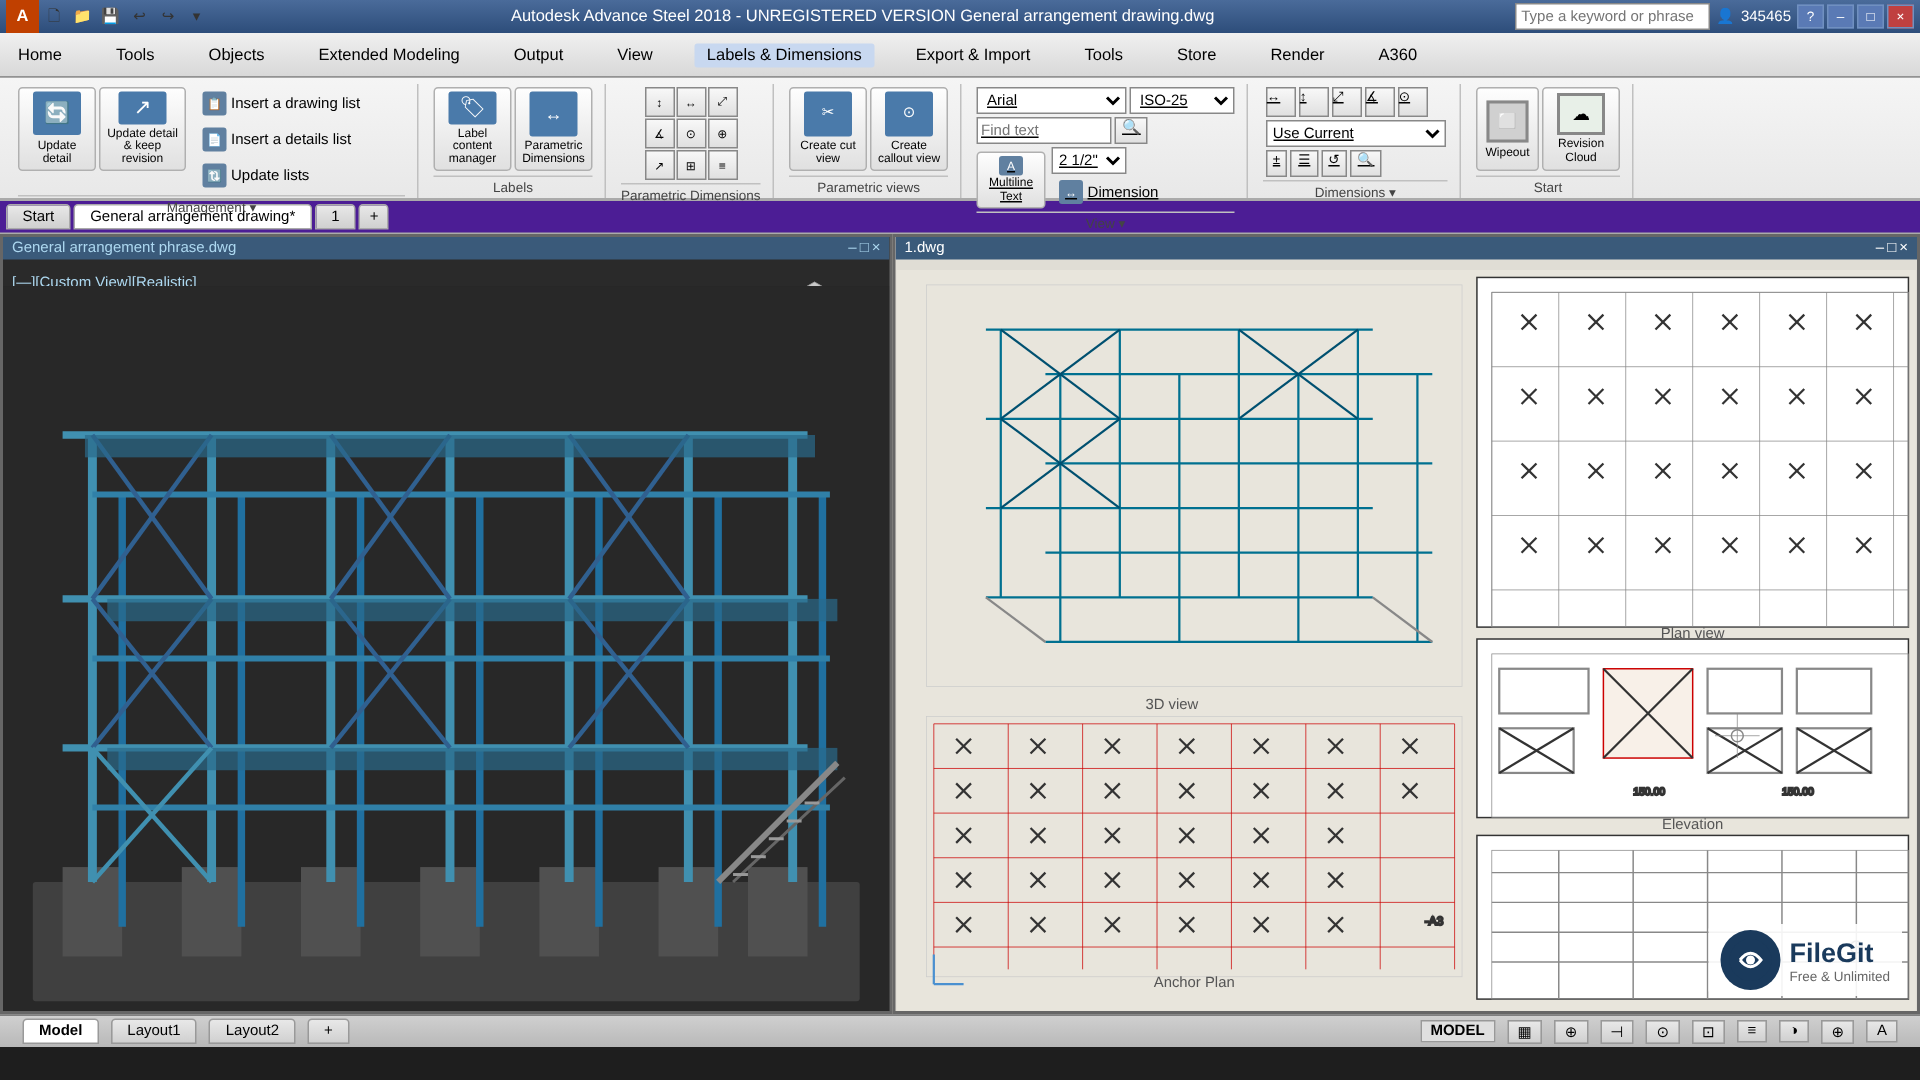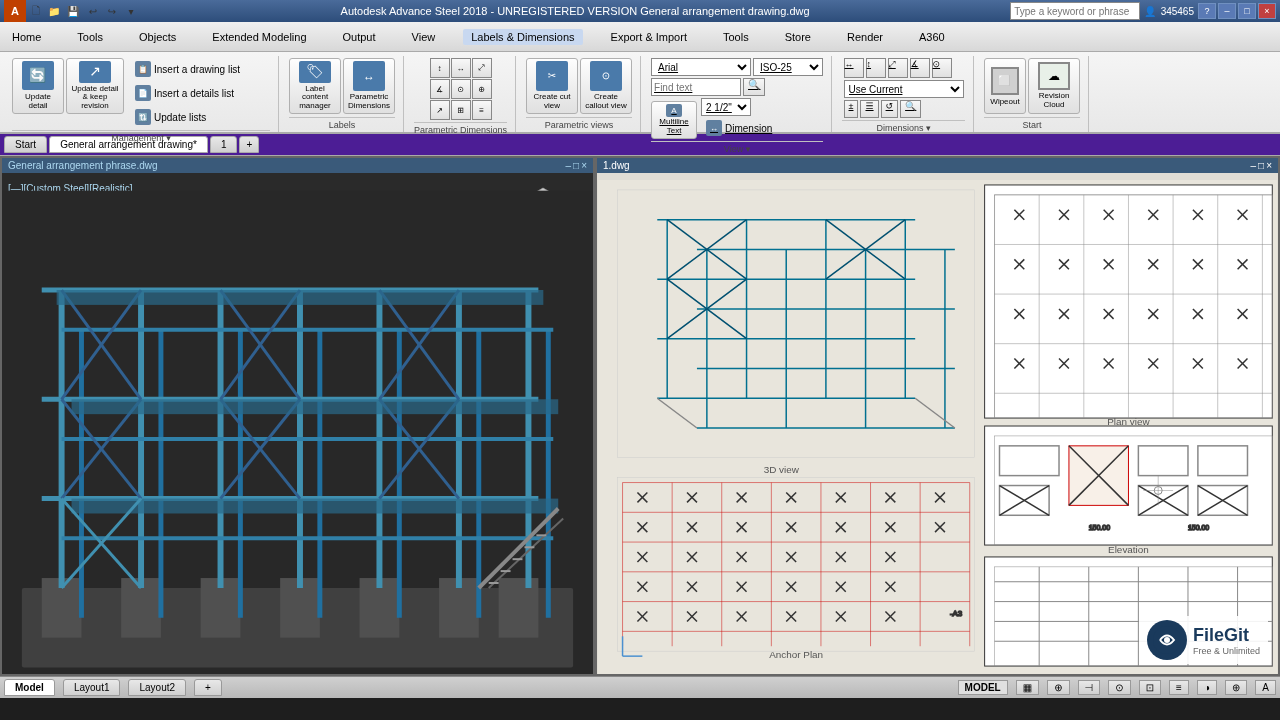--- a/index.html
+++ b/index.html
@@ -223,21 +223,21 @@
       display: flex;
       justify-content: space-between;
     }
 
     
     #status-bar {
       height: 22px;
       background: linear-gradient(to bottom, #d0d0d0, #b8b8b8);
       display: flex;
       align-items: center;
-      padding: 0 4px;
+      padding: 0 15px;
       gap: 8px;
       font-size: 10px;
       border-top: 1px solid #888;
     }
     .status-tab {
       padding: 2px 10px;
       border: 1px solid #999;
       background: linear-gradient(to bottom, #e8e8e8, #d0d0d0);
       border-radius: 3px 3px 0 0;
       cursor: pointer;
@@ -592,21 +592,21 @@
 
   <div id="viewport-left" style="width:595px;">
     <div class="vp-header">
       <span>General arrangement phrase.dwg</span>
       <div style="display:flex;gap:2px;">
         <div class="win-btn">–</div>
         <div class="win-btn">□</div>
         <div class="win-btn close">×</div>
       </div>
     </div>
-    <div class="vp-label">[—][Custom Steel][Realistic]</div>
+    <div class="vp-label">[—][Custom View][Realistic]</div>
 
     <div class="vp-cube">
       <svg width="60" height="55" viewBox="0 0 60 55">
 
         <polygon points="30,2 58,18 58,38 30,52 2,38 2,18" fill="#e8e8e8" stroke="#999" stroke-width="0.5" opacity="0.7"></polygon>
         <polygon points="30,2 58,18 30,34 2,18" fill="#d0d0d0" stroke="#999" stroke-width="0.5" opacity="0.8"></polygon>
         <polygon points="58,18 58,38 30,52 30,34" fill="#b0b0b0" stroke="#999" stroke-width="0.5" opacity="0.8"></polygon>
         <polygon points="2,18 30,34 30,52 2,38" fill="#c0c0c0" stroke="#999" stroke-width="0.5" opacity="0.8"></polygon>
         <text x="30" y="22" text-anchor="middle" font-size="8" fill="#333">BACK</text>
       </svg>

